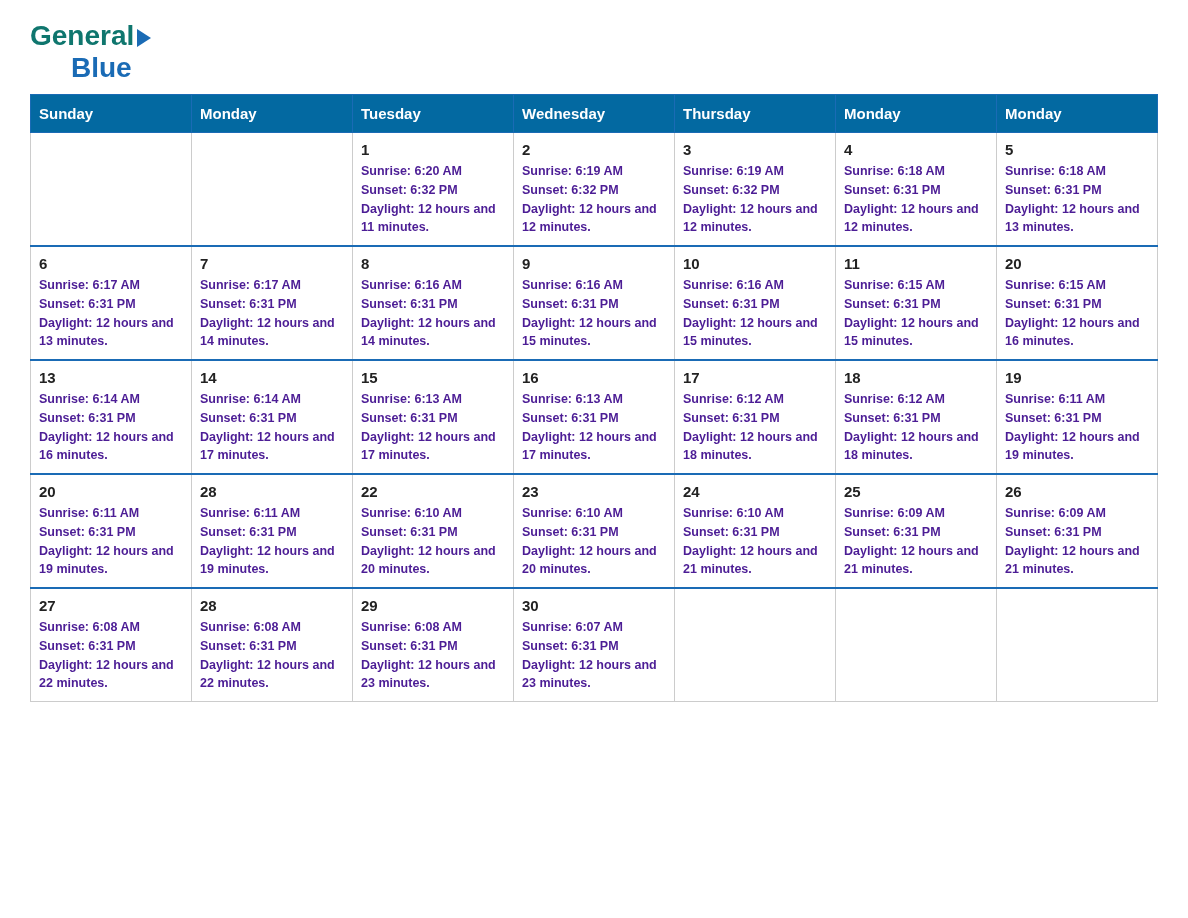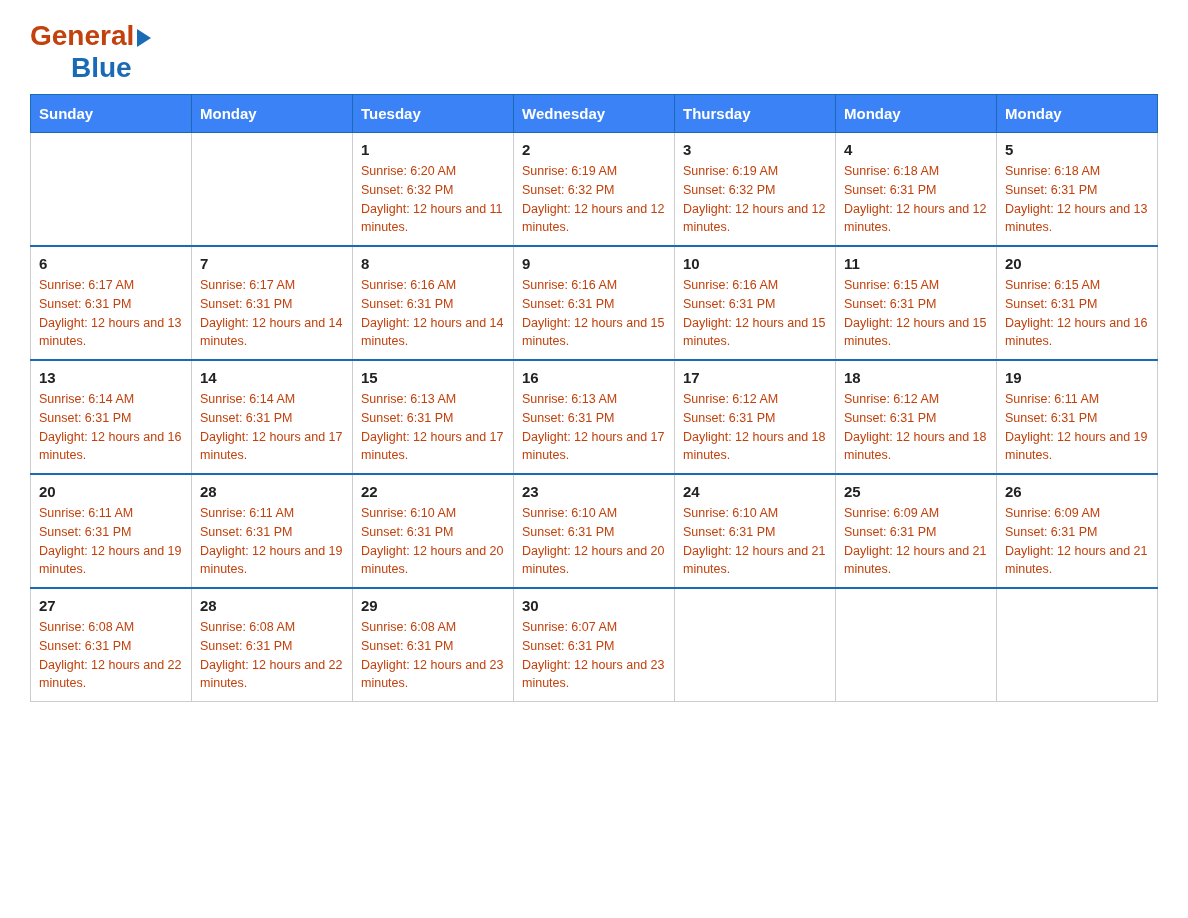--- a/index.html
+++ b/index.html
@@ -37,21 +37,21 @@
       font-size: 22px;
       color: #444;
       margin-top: 4px;
     }
     table {
       width: 100%;
       border-collapse: collapse;
       margin-top: 10px;
     }
     thead tr th {
-      background-color: #3b82f6;
+      background-color: #0369a1;
       color: #fff;
       padding: 10px 8px;
       text-align: left;
       font-size: 15px;
       font-weight: bold;
       border: 1px solid #1a6bb5;
     }
     tbody tr td {
       border: 1px solid #ccc;
       vertical-align: top;
@@ -62,22 +62,23 @@
       height: 110px;
     }
     .day-num {
       font-size: 15px;
       font-weight: bold;
       margin-bottom: 4px;
       color: #222;
     }
     .day-info {
       font-size: 12.5px;
-      color: #c2410c;
+      color: #4c1d95;
       line-height: 1.5;
+      font-weight: bold;
     }
     tbody tr td:first-child .day-num,
     tbody tr td:last-child .day-num {
       color: #222;
     }
     .empty-cell {
       background: #fff;
     }
     .logo-blue-line {
       display: flex;
@@ -88,21 +89,21 @@
     .row-divider td {
       border-top: 2px solid #1a6bb5;
     }
   </style>
 </head>
 <body>
 
 <div class="header">
   <div class="logo-wrapper">
     <div class="logo-line1">
-      <span style="font-size:28px;font-weight:bold;color:#c2410c;">General</span>
+      <span style="font-size:28px;font-weight:bold;color:#0f766e;">General</span>
       <span style="display:inline-block;width:0;height:0;border-left:14px solid #1a6bb5;border-top:9px solid transparent;border-bottom:9px solid transparent;margin-left:3px;margin-top:4px;"></span>
     </div>
     <div class="logo-blue-line">
       <span style="font-size:28px;font-weight:bold;color:#1a6bb5;padding-left:2px;">Blue</span>
     </div>
   </div>
 </div>
 
 <table>
   <thead>

